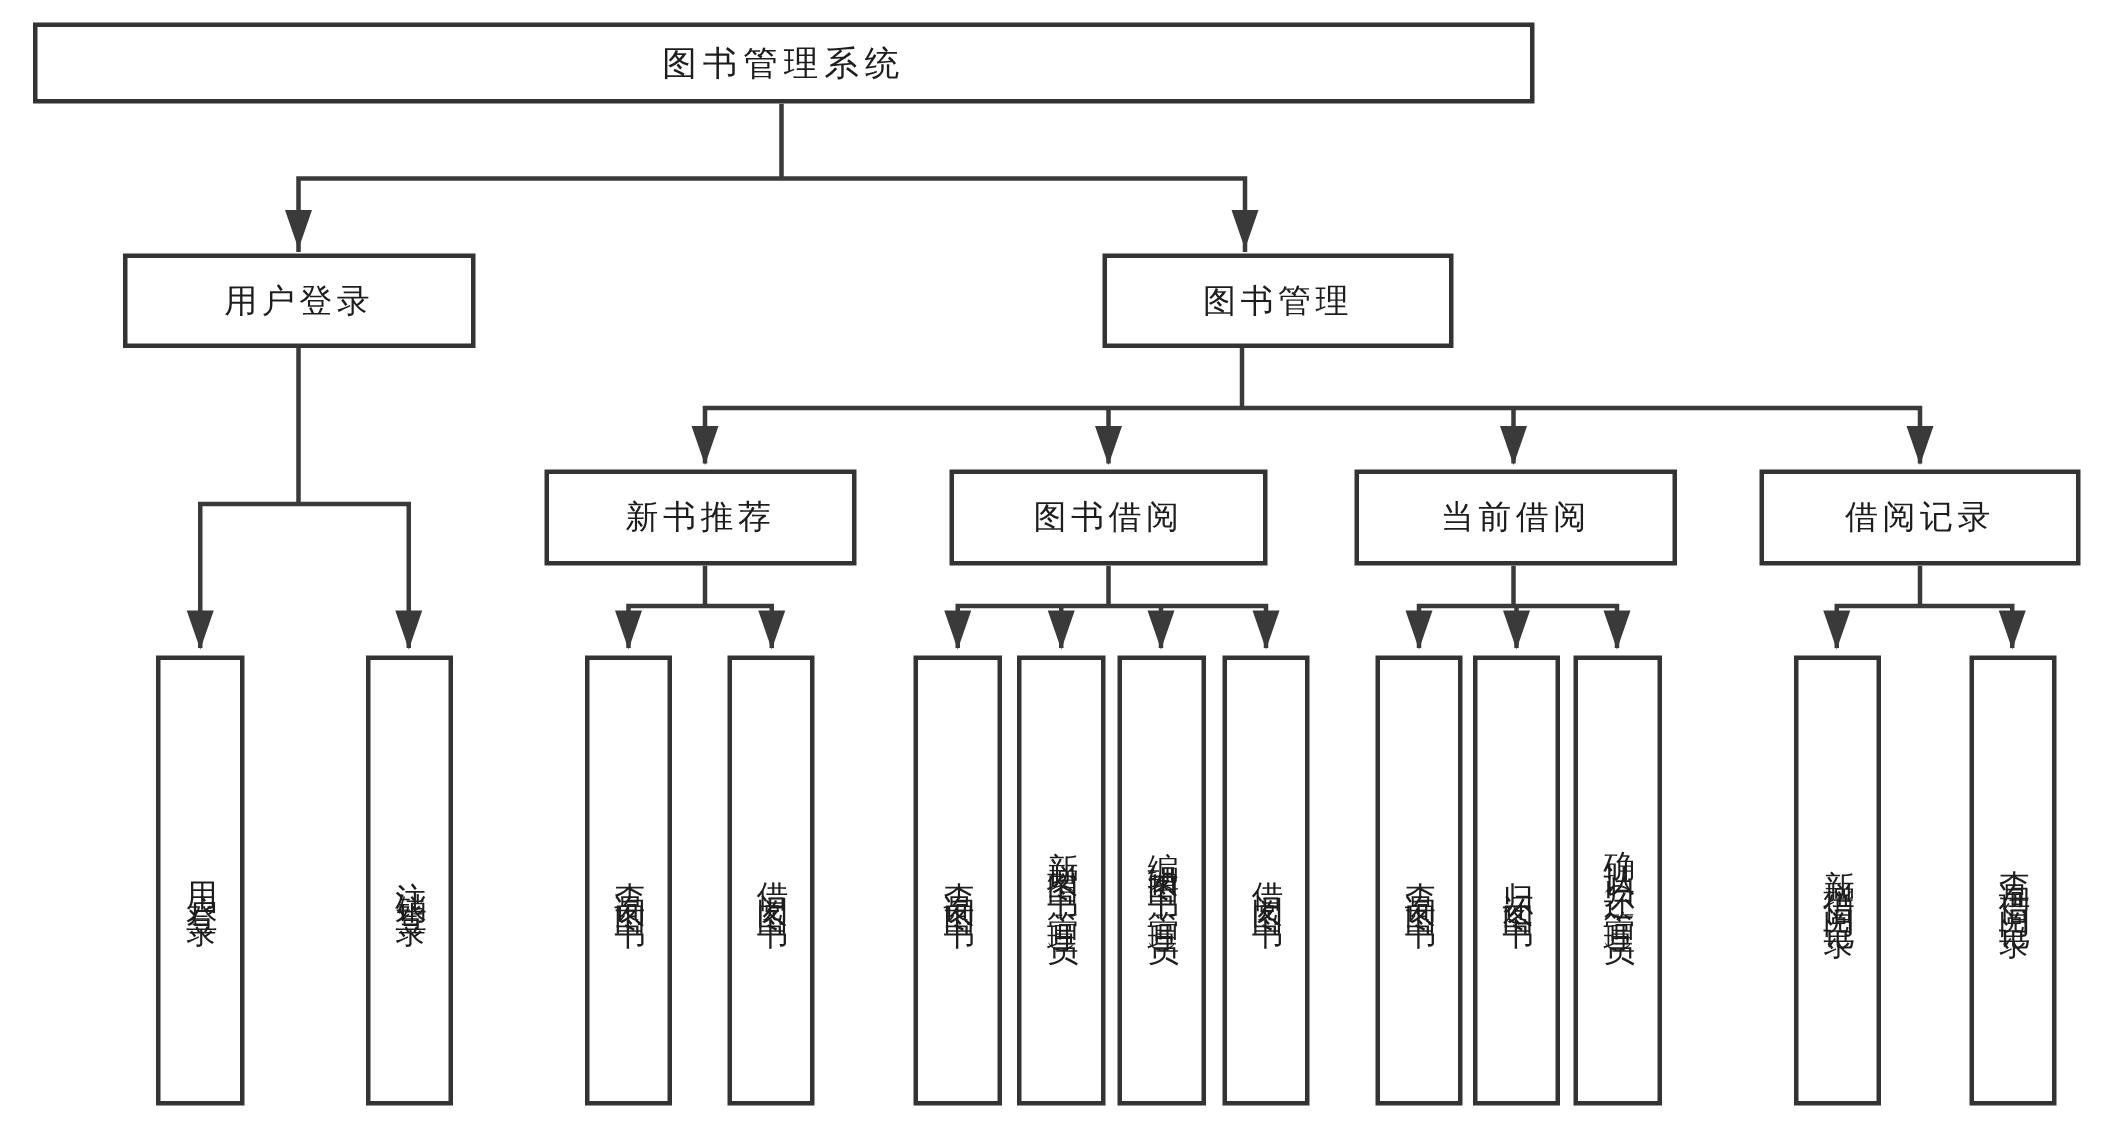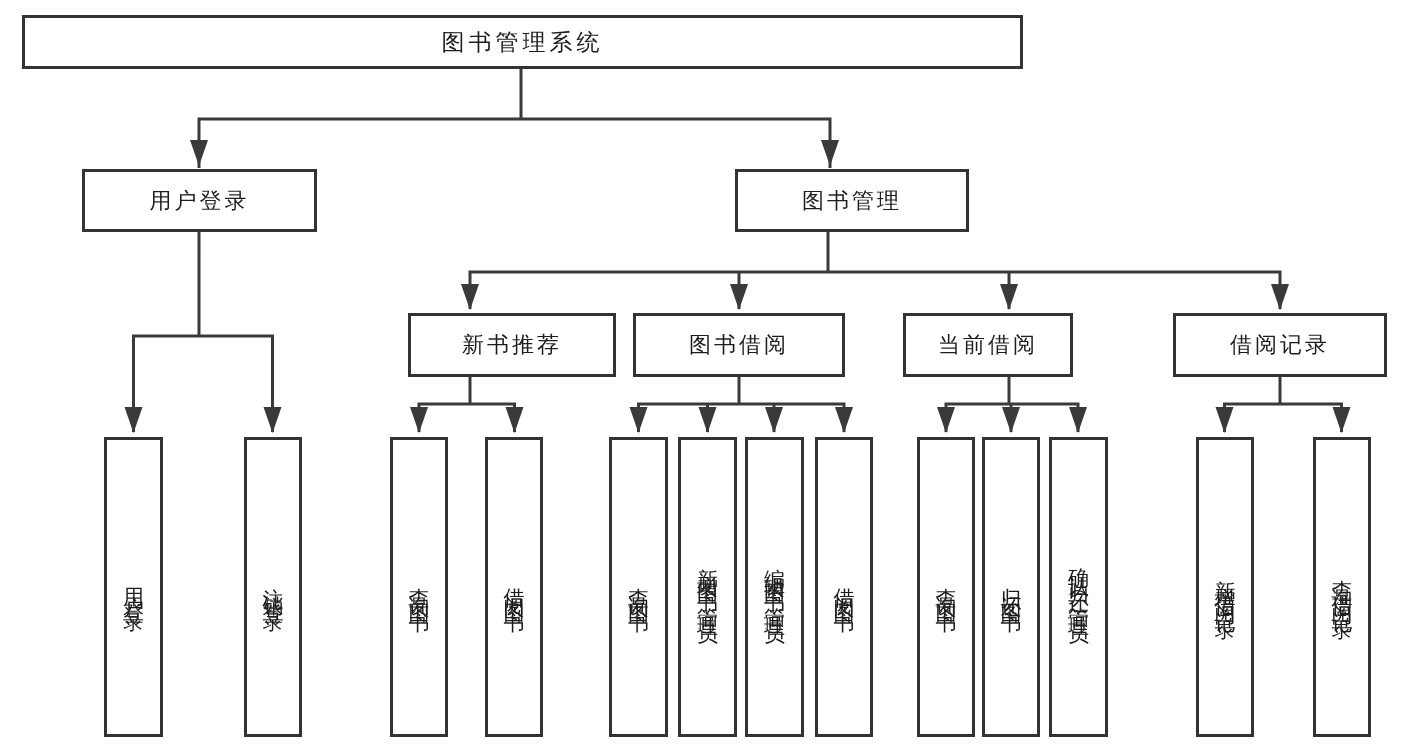--- a/index.html
+++ b/index.html
@@ -100,23 +100,23 @@
       <polygon class="ctri" points="1215.5,407 1233.5,407 1224.5,433"></polygon>
       <polygon class="ctri" points="1332.5,407 1350.5,407 1341.5,433"></polygon>
     </g>
   </svg>
 
   <div class="box root-label" style="left:22px;top:15px;width:1001px;height:54px;">图书管理系统</div>
 
   <div class="box h-label" style="left:82px;top:169px;width:235px;height:63px;">用户登录</div>
   <div class="box h-label" style="left:711px;top:169px;width:234px;height:63px;margin-left:24px;">图书管理</div>
 
-  <div class="box h-label" style="left:363px;top:313px;width:208px;height:64px;margin-left:45px;">新书推荐</div>
+  <div class="box h-label" style="left:363px;top:313px;width:208px;height:64px;">新书推荐</div>
   <div class="box h-label" style="left:633px;top:313px;width:212px;height:64px;font-family:Liberation Mono, monospace;">图书借阅</div>
-  <div class="box h-label" style="left:903px;top:313px;width:170px;height:64px;">当前借阅</div>
+  <div class="box h-label" style="left:903px;top:313px;width:215px;height:64px;">当前借阅</div>
   <div class="box h-label" style="left:1173px;top:313px;width:214px;height:64px;">借阅记录</div>
 
   <div class="box v-box" style="left:104px;top:437px;width:59px;height:300px;">用户登录</div>
   <div class="box v-box" style="left:244px;top:437px;width:58px;height:300px;">注销登录</div>
 
   <div class="box v-box" style="left:390px;top:437px;width:58px;height:300px;">查询图书</div>
   <div class="box v-box" style="left:485px;top:437px;width:58px;height:300px;">借阅图书</div>
 
   <div class="box v-box" style="left:609px;top:437px;width:59px;height:300px;">查询图书</div>
   <div class="box v-box" style="left:678px;top:437px;width:59px;height:300px;">新增图书（管理员）</div>

